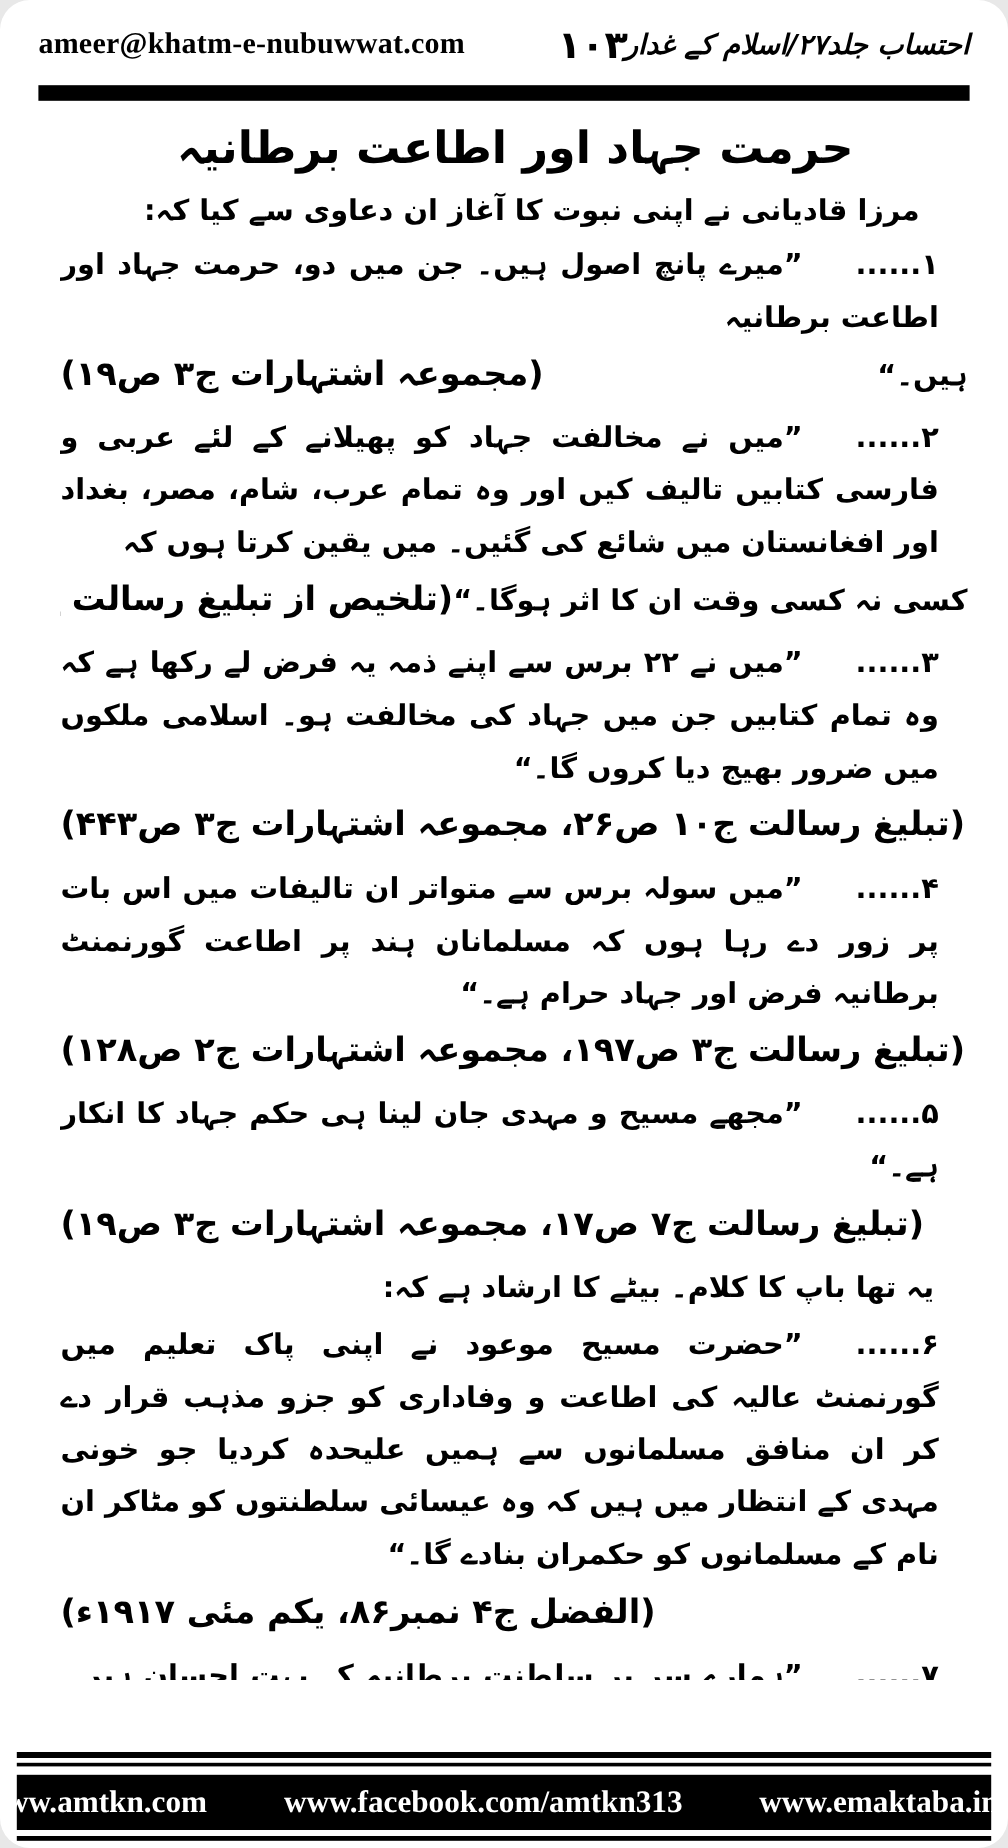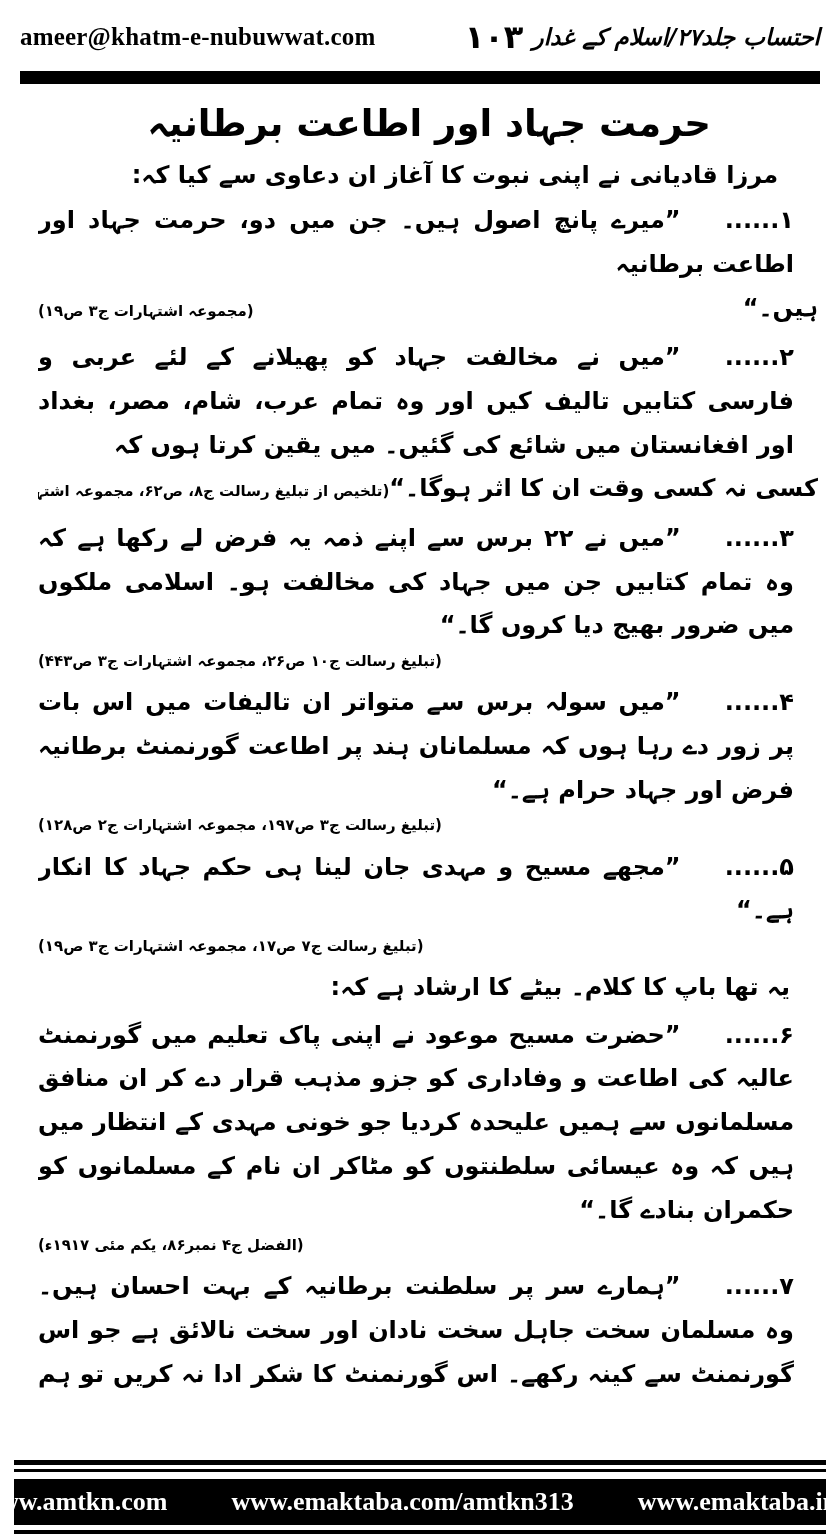--- a/index.html
+++ b/index.html
@@ -1,39 +1,39 @@
 <!DOCTYPE html>
 <html lang="ur"><head>
 <meta charset="utf-8">
 <style>
   html,body{margin:0;padding:0;background:#e8e8e8;}
   .page{
     width:840px;height:1540px;background:#ffffff;position:relative;
-    margin:0 auto;box-sizing:border-box;padding:0 20px;
-    font-family:"DejaVu Sans",sans-serif;color:#000;overflow:hidden;
+    margin:0 auto;box-sizing:border-box;padding:0 32px;
+    font-family:"DejaVu Sans",sans-serif;color:#000;overflow:hidden;border-radius:25px;
   }
   
   .header{display:flex;justify-content:space-between;align-items:center;padding-top:12px;height:50px;}
   .header-email{font-family:"Liberation Serif",serif;font-weight:bold;font-size:25px;letter-spacing:0.2px;}
   .header-page{font-size:32px;font-weight:bold;direction:rtl;transform:translateX(40px);}
   .header-title{font-size:23px;font-weight:bold;direction:rtl;font-style:italic;}
   .top-rule{height:13px;background:#000;margin-top:9px;}
   
   .content{
     direction:rtl;font-weight:bold;font-size:24px;line-height:1.82;
     text-align:justify;height:1312px;overflow:hidden;padding-top:4px;margin-left:18px;
   }
   .title{text-align:center;font-size:37px;line-height:1.5;margin:8px 0 2px;}
   .intro{padding-right:42px;margin-bottom:2px;}
   .quote{margin-bottom:6px;}
   .quote-para{margin:0;padding-right:26px;}
   .qnum{margin-left:44px;letter-spacing:1px;}
   .refline{display:flex;justify-content:space-between;align-items:baseline;direction:rtl;padding-right:2px;}
   .qtrail{white-space:nowrap;}
-  .qref{font-size:15px;white-space:nowrap;}
+  .qref{font-size:28px;white-space:nowrap;}
   .interlude{padding-right:30px;margin:2px 0 4px;}
   
   .footer{position:absolute;left:14px;right:14px;bottom:6px;}
   .frule-a{height:5px;background:#000;}
   .frule-b{height:3px;background:#000;margin-top:4px;}
   .footer-bar{
     background:#000;color:#fff;height:46px;margin-top:7px;
     display:flex;justify-content:center;align-items:center;gap:64px;
     font-family:"Liberation Serif",serif;font-weight:bold;font-size:26px;text-align:center;
   }
@@ -111,19 +111,19 @@
 
     </div>
 
   </div>
 
   <div class="footer">
     <div class="frule-a"></div>
     <div class="frule-b"></div>
     <div class="footer-bar">
       <span>www.amtkn.com</span>
-      <span>www.emaktaba.com/amtkn313</span>
+      <span>www.facebook.com/amtkn313</span>
       <span>www.emaktaba.info</span>
     </div>
     <div class="bottom-rule"></div>
   </div>
 
 </div>
 
 </body></html>

